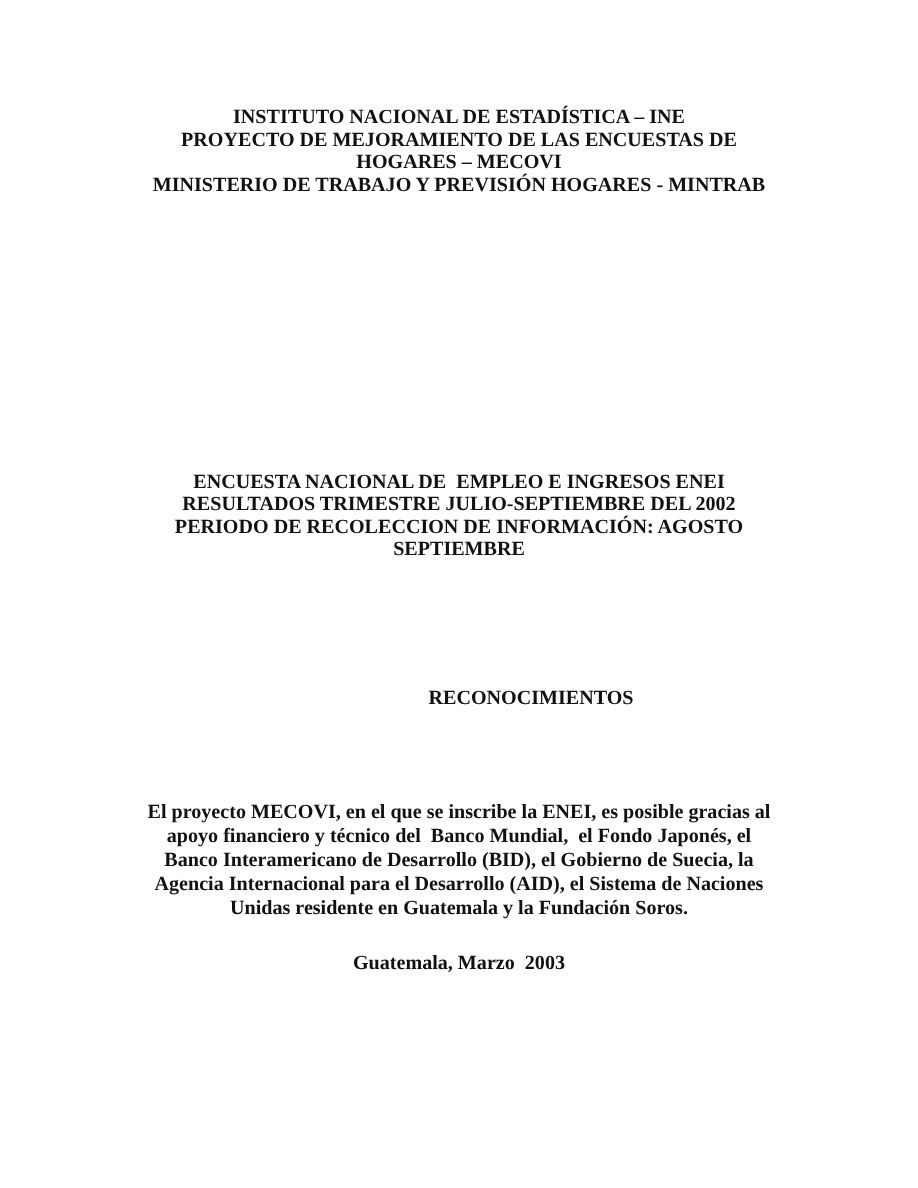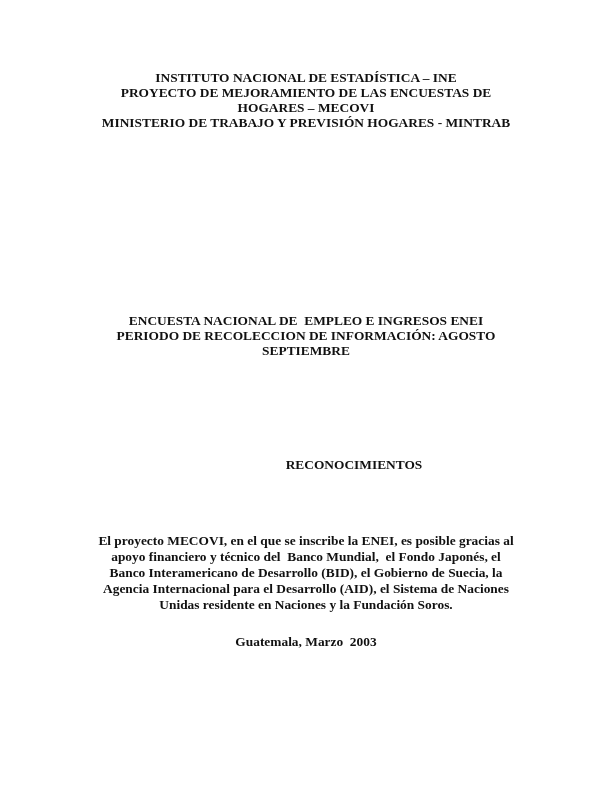--- a/index.html
+++ b/index.html
@@ -44,31 +44,32 @@
 
 <div class="block" id="header-block">
   <span class="line">INSTITUTO NACIONAL DE ESTADÍSTICA – INE</span>
   <span class="line">PROYECTO DE MEJORAMIENTO DE LAS ENCUESTAS DE</span>
   <span class="line">HOGARES – MECOVI</span>
   <span class="line">MINISTERIO DE TRABAJO Y PREVISIÓN HOGARES - MINTRAB</span>
 </div>
 
 <div class="block" id="title-block">
   <span class="line">ENCUESTA NACIONAL DE  EMPLEO E INGRESOS ENEI</span>
+  <span class="line">RESULTADOS TRIMESTRE JULIO-SEPTIEMBRE DEL 2002</span>
   <span class="line">PERIODO DE RECOLECCION DE INFORMACIÓN: AGOSTO</span>
   <span class="line">SEPTIEMBRE</span>
 </div>
 
 <div class="block" id="ack-heading">
   <span class="line">RECONOCIMIENTOS</span>
 </div>
 
 <div class="block" id="ack-body">
   <span class="line">El proyecto MECOVI, en el que se inscribe la ENEI, es posible gracias al</span>
   <span class="line">apoyo financiero y técnico del  Banco Mundial,  el Fondo Japonés, el</span>
   <span class="line">Banco Interamericano de Desarrollo (BID), el Gobierno de Suecia, la</span>
   <span class="line">Agencia Internacional para el Desarrollo (AID), el Sistema de Naciones</span>
-  <span class="line">Unidas residente en Naciones y la Fundación Soros.</span>
+  <span class="line">Unidas residente en Guatemala y la Fundación Soros.</span>
 </div>
 
 <div class="block" id="place-date">
   <span class="line">Guatemala, Marzo  2003</span>
 </div>
 
 </body></html>

